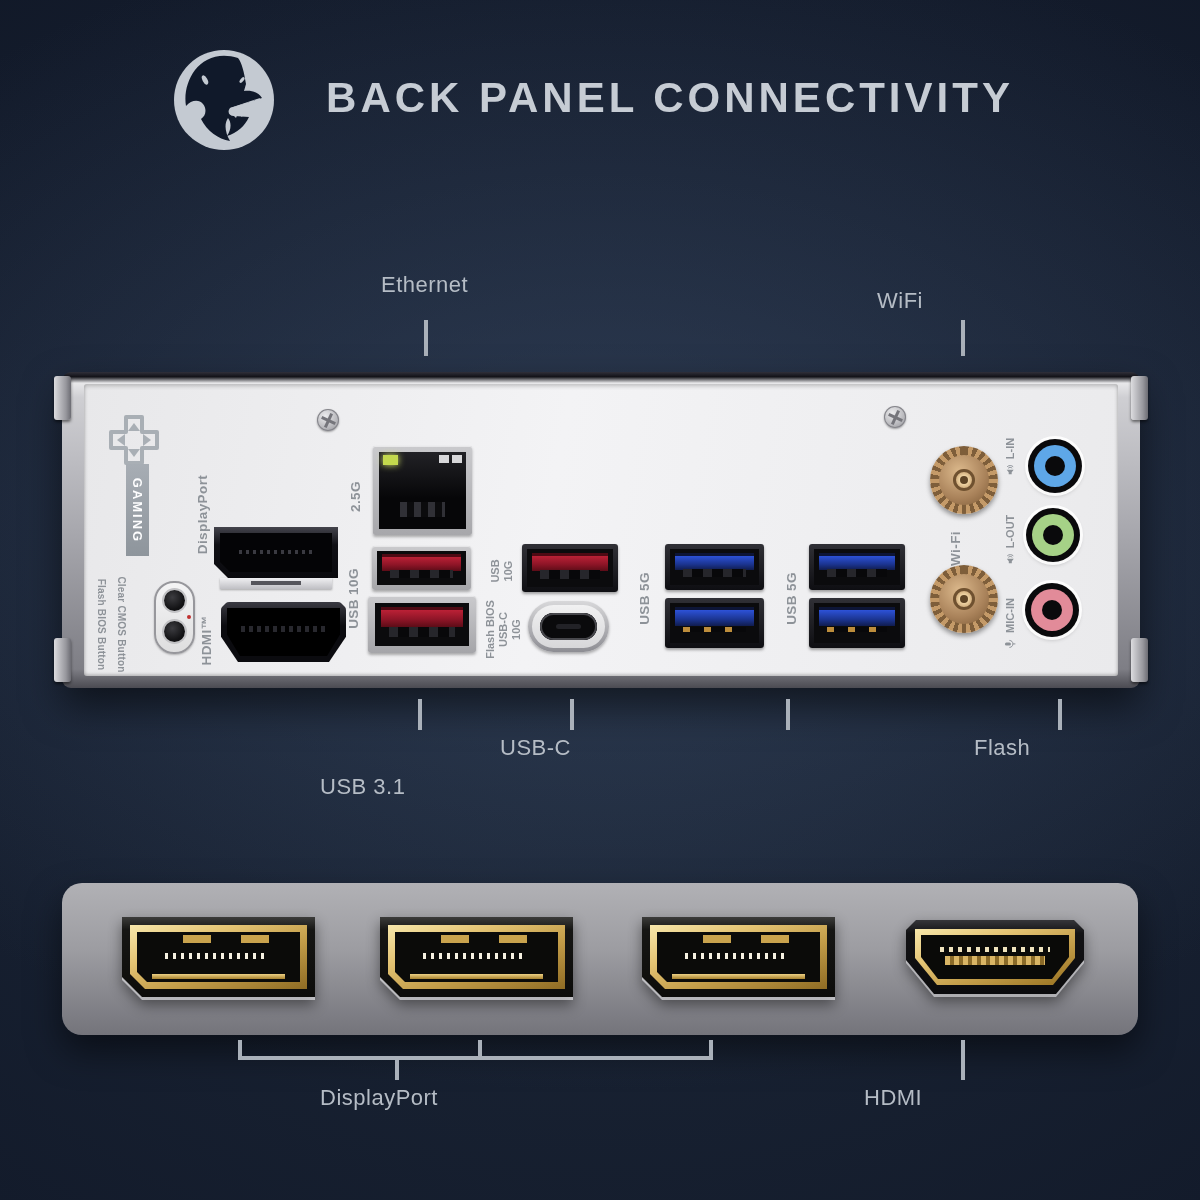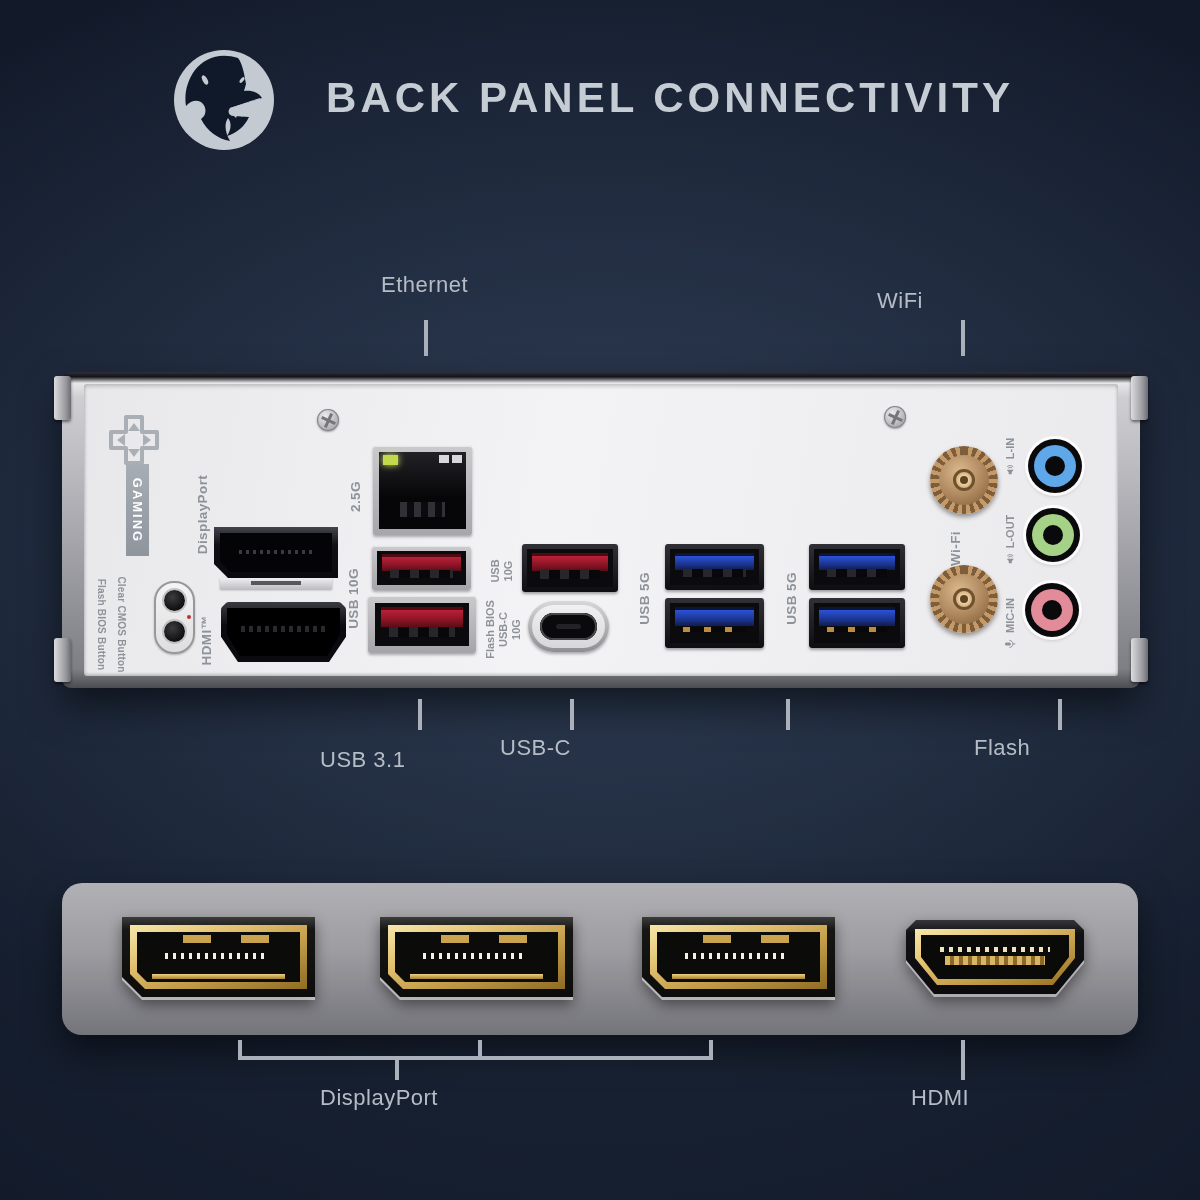--- a/index.html
+++ b/index.html
@@ -334,21 +334,21 @@
             <path d="M5 11c0 4 3 7 7 7s7-3 7-7" stroke="#8d9298" fill="none" stroke-width="2"></path>
             <line x1="12" y1="18" x2="12" y2="23" stroke="#8d9298" stroke-width="2"></line>
           </svg>
         <span>MIC-IN</span>
       </div>
     </div>
     <div class="abs jack" style="--c:#e28b99;left:963px;top:211px;"></div>
   </div>
 
   <div class="abs cline" style="left:418px;top:699px;height:31px;"></div>
-  <div class="abs callout" style="left:320px;top:747px;width:164px;">USB 3.1</div>
+  <div class="abs callout" style="left:320px;top:774px;width:164px;">USB 3.1</div>
   <div class="abs cline" style="left:570px;top:699px;height:31px;"></div>
   <div class="abs callout" style="left:500px;top:735px;width:160px;">USB-C</div>
   <div class="abs cline" style="left:786px;top:699px;height:31px;"></div>
   <div class="abs cline" style="left:1058px;top:699px;height:31px;"></div>
   <div class="abs callout" style="left:974px;top:735px;width:160px;">Flash</div>
 
   <div class="abs strip">
     <div class="abs dpgold" style="left:60px;top:34px;width:193px;height:80px;">
       <div class="dpg-out"></div>
         <div class="dpg-frame"></div>
@@ -377,15 +377,15 @@
     </div>
   </div>
 
   <div class="abs cline" style="left:238px;top:1040px;height:16px;"></div>
   <div class="abs cline" style="left:478px;top:1040px;height:16px;"></div>
   <div class="abs cline" style="left:709px;top:1040px;height:16px;"></div>
   <div class="abs" style="left:238px;top:1056px;width:475px;height:4px;background:#aab1ba;"></div>
   <div class="abs cline" style="left:395px;top:1060px;height:20px;"></div>
   <div class="abs callout" style="left:320px;top:1085px;width:220px;">DisplayPort</div>
   <div class="abs cline" style="left:961px;top:1040px;height:40px;"></div>
-  <div class="abs callout" style="left:911px;top:1085px;width:160px;">HDMI</div>
+  <div class="abs callout" style="left:864px;top:1085px;width:160px;">HDMI</div>
 
 </div>
 
 </body></html>

